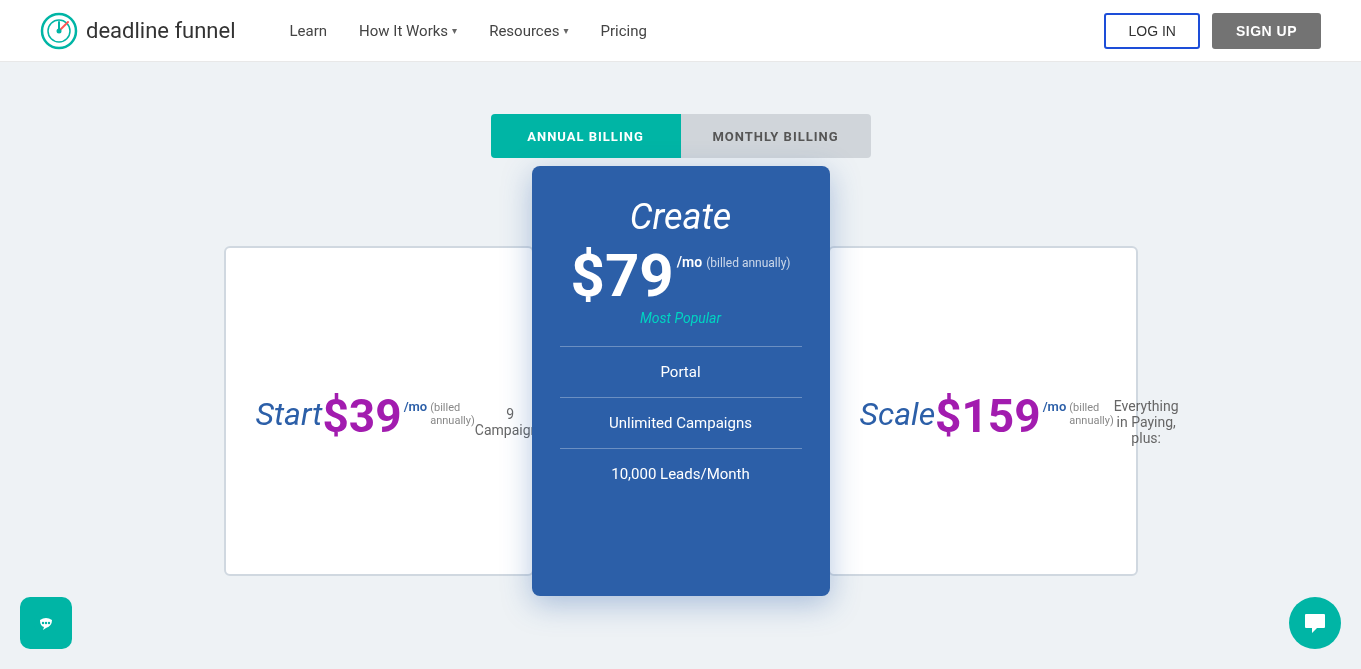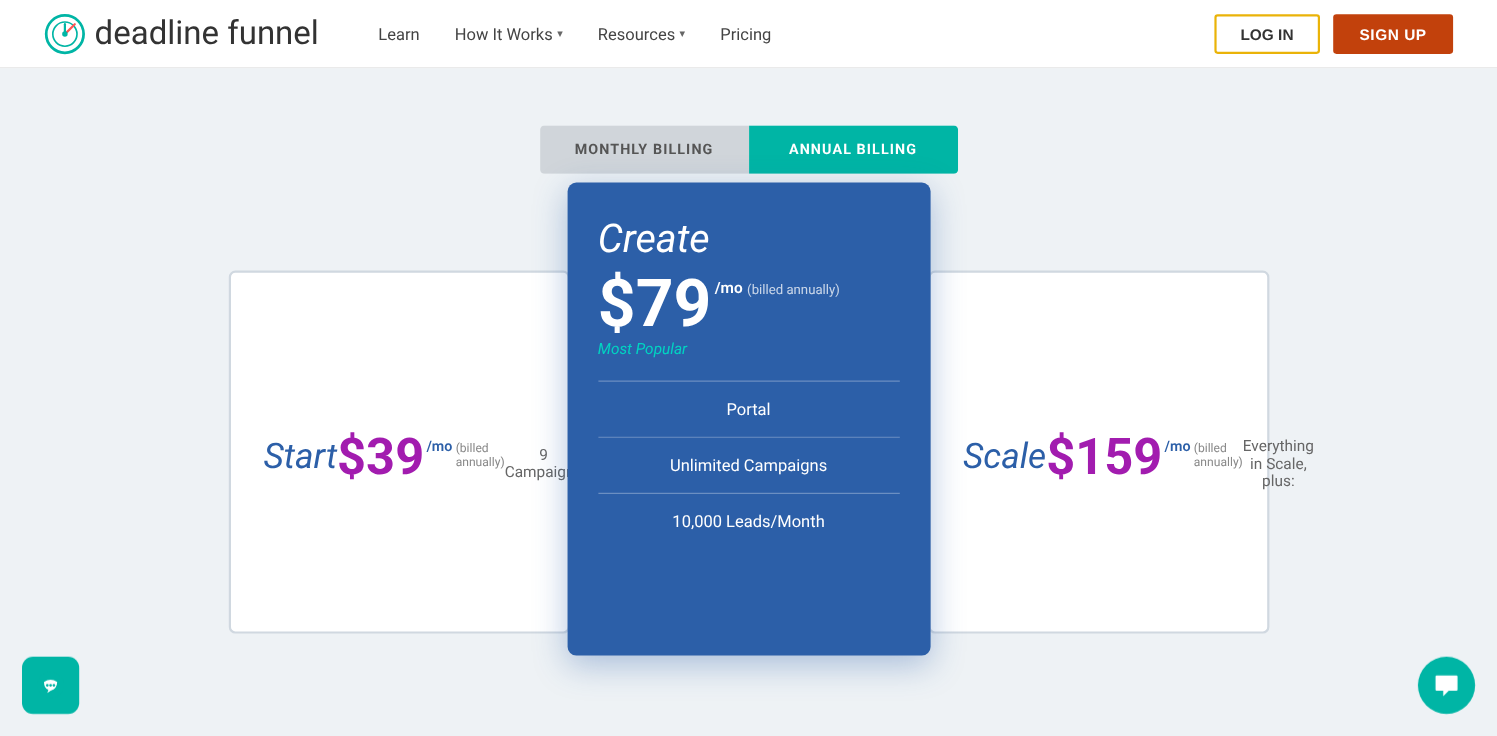--- a/index.html
+++ b/index.html
@@ -25,21 +25,21 @@
       display: flex;
       align-items: center;
       gap: 8px;
       margin-right: 40px;
     }
     .logo-icon {
       width: 38px;
       height: 38px;
     }
     .logo-text {
-      font-size: 30px;
+      font-size: 22px;
       color: #333;
       font-weight: 400;
     }
     .nav-links {
       display: flex;
       align-items: center;
       gap: 4px;
       flex: 1;
     }
     .nav-link {
@@ -54,31 +54,31 @@
     .chevron-down {
       font-size: 10px;
       color: #666;
     }
     .nav-actions {
       display: flex;
       align-items: center;
       gap: 12px;
     }
     .btn-login {
-      border: 2px solid #eab308;
+      border: 2px solid #1d4ed8;
       background: transparent;
       padding: 8px 22px;
       font-size: 14px;
-      font-weight: 700;
+      font-weight: 400;
       cursor: pointer;
       border-radius: 3px;
       color: #333;
     }
     .btn-signup {
-      background: #c2410c;
+      background: #737373;
       color: #fff;
       border: none;
       padding: 10px 24px;
       font-size: 14px;
       font-weight: 700;
       cursor: pointer;
       border-radius: 3px;
       letter-spacing: 0.5px;
     }
 
@@ -214,27 +214,27 @@
       font-size: 15px;
       color: #333;
       text-align: center;
       padding: 6px 0;
       width: 100%;
     }
 
     
     .card-create {
       background: #2c5fa8;
-      width: 330px;
+      width: 298px;
       min-height: 430px;
       border-radius: 8px;
       padding: 30px 28px 20px;
       display: flex;
       flex-direction: column;
-      align-items: flex-start;
+      align-items: center;
       position: relative;
       z-index: 2;
       box-shadow: 0 8px 30px rgba(44, 95, 168, 0.35);
     }
 
     .create-plan-name {
       font-size: 36px;
       color: #fff;
       font-weight: 400;
       font-style: italic;
@@ -367,22 +367,22 @@
 </nav>
 
 <div class="main-content">
 
   <div class="subtitle-hint">
     &nbsp;
   </div>
 
   <div class="billing-toggle-container">
     <div class="billing-toggle">
+      <div class="toggle-btn active">ANNUAL BILLING</div>
       <div class="toggle-btn inactive">MONTHLY BILLING</div>
-      <div class="toggle-btn active">ANNUAL BILLING</div>
     </div>
   </div>
 
 
   <div class="pricing-cards-wrapper">
 
     <div class="card-start">
       <div class="plan-name">Start</div>
       <div class="plan-price-row">
         <span class="price-dollar">$39</span>
@@ -412,21 +412,21 @@
 
     <div class="card-scale">
       <div class="plan-name">Scale</div>
       <div class="plan-price-row">
         <span class="price-dollar">$159</span>
         <span class="price-mo">/mo</span>
         <span class="price-billed">(billed annually)</span>
       </div>
       <hr class="card-divider">
       <div style="flex:1"></div>
-      <div class="card-feature card-bottom-text">Everything in Scale, plus:</div>
+      <div class="card-feature card-bottom-text">Everything in Paying, plus:</div>
     </div>
 
   </div>
 </div>
 
 <div class="chat-btn-left">
   <svg class="chat-icon-svg" viewBox="0 0 28 28" fill="white" xmlns="http://www.w3.org/2000/svg">
     <circle cx="14" cy="14" r="12" fill="#00b5a5"></circle>
     <path d="M8 11 Q14 7 20 11 Q20 17 14 19 L11 21 L12 18 Q8 17 8 11Z" fill="white"></path>
     <circle cx="11" cy="14" r="1.2" fill="#00b5a5"></circle>

